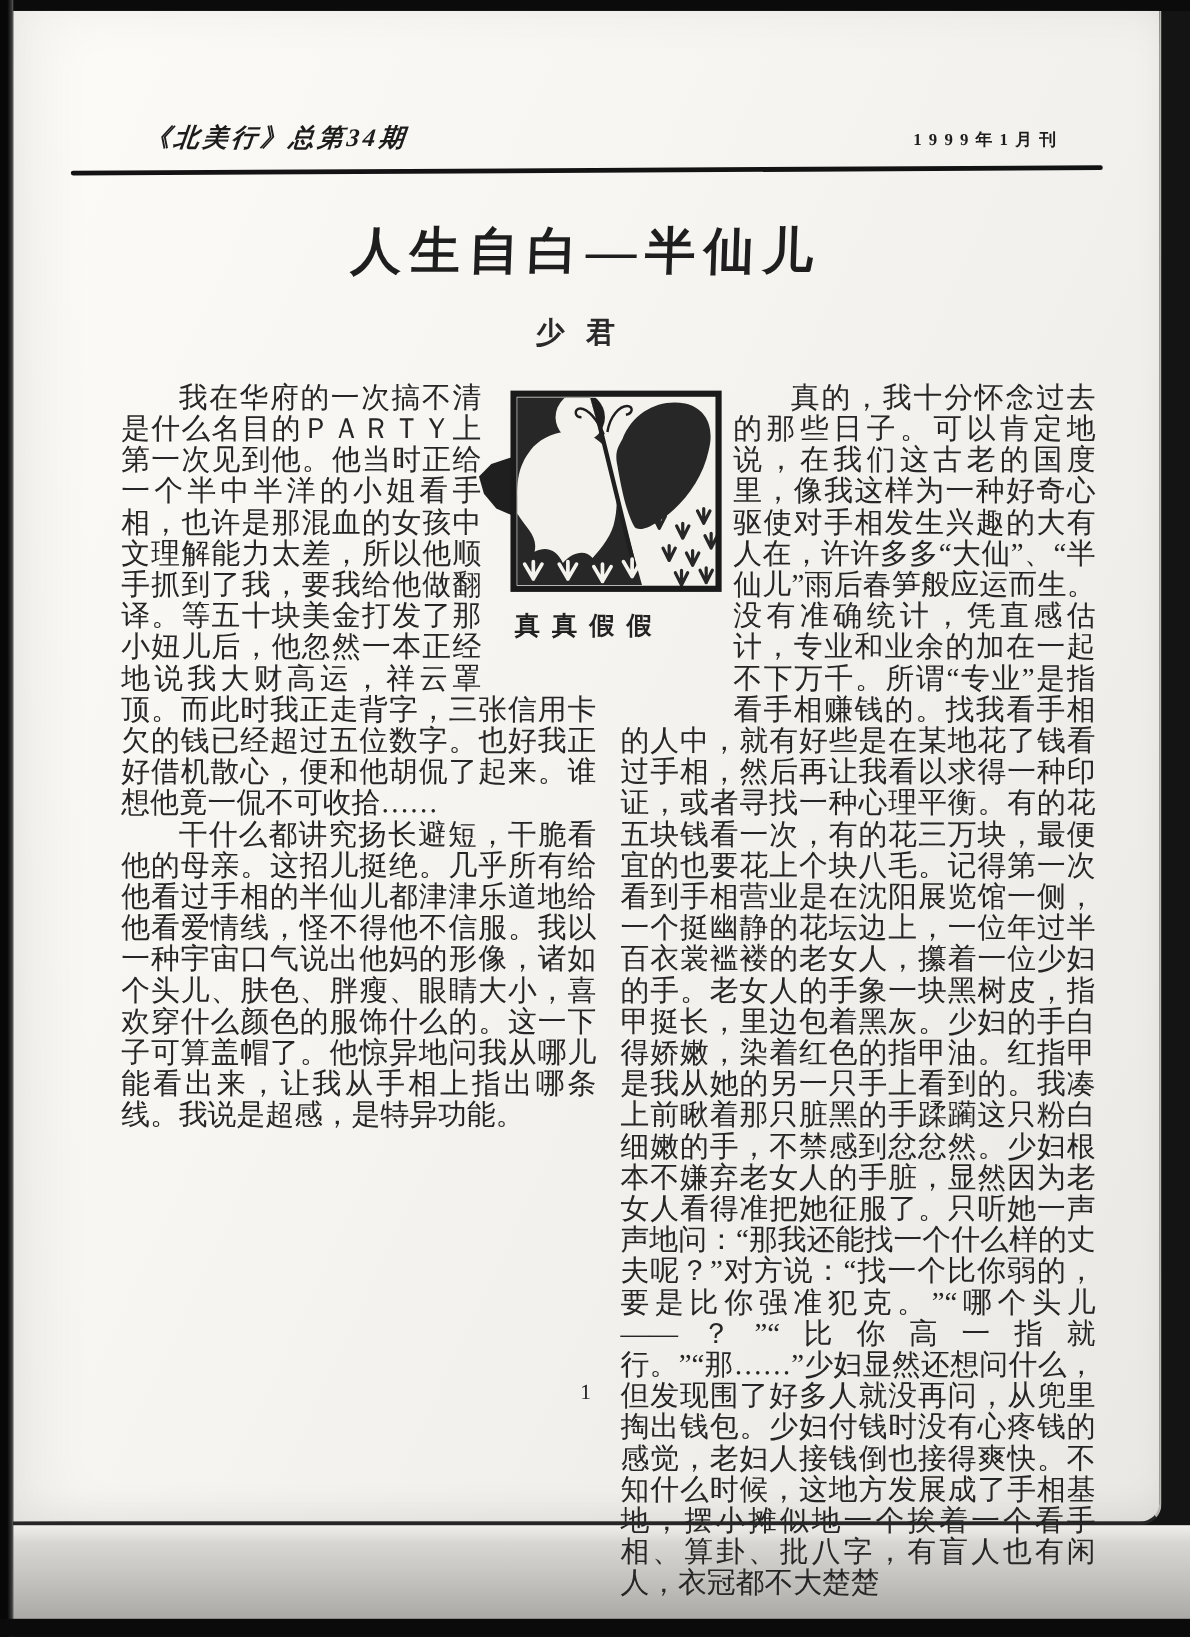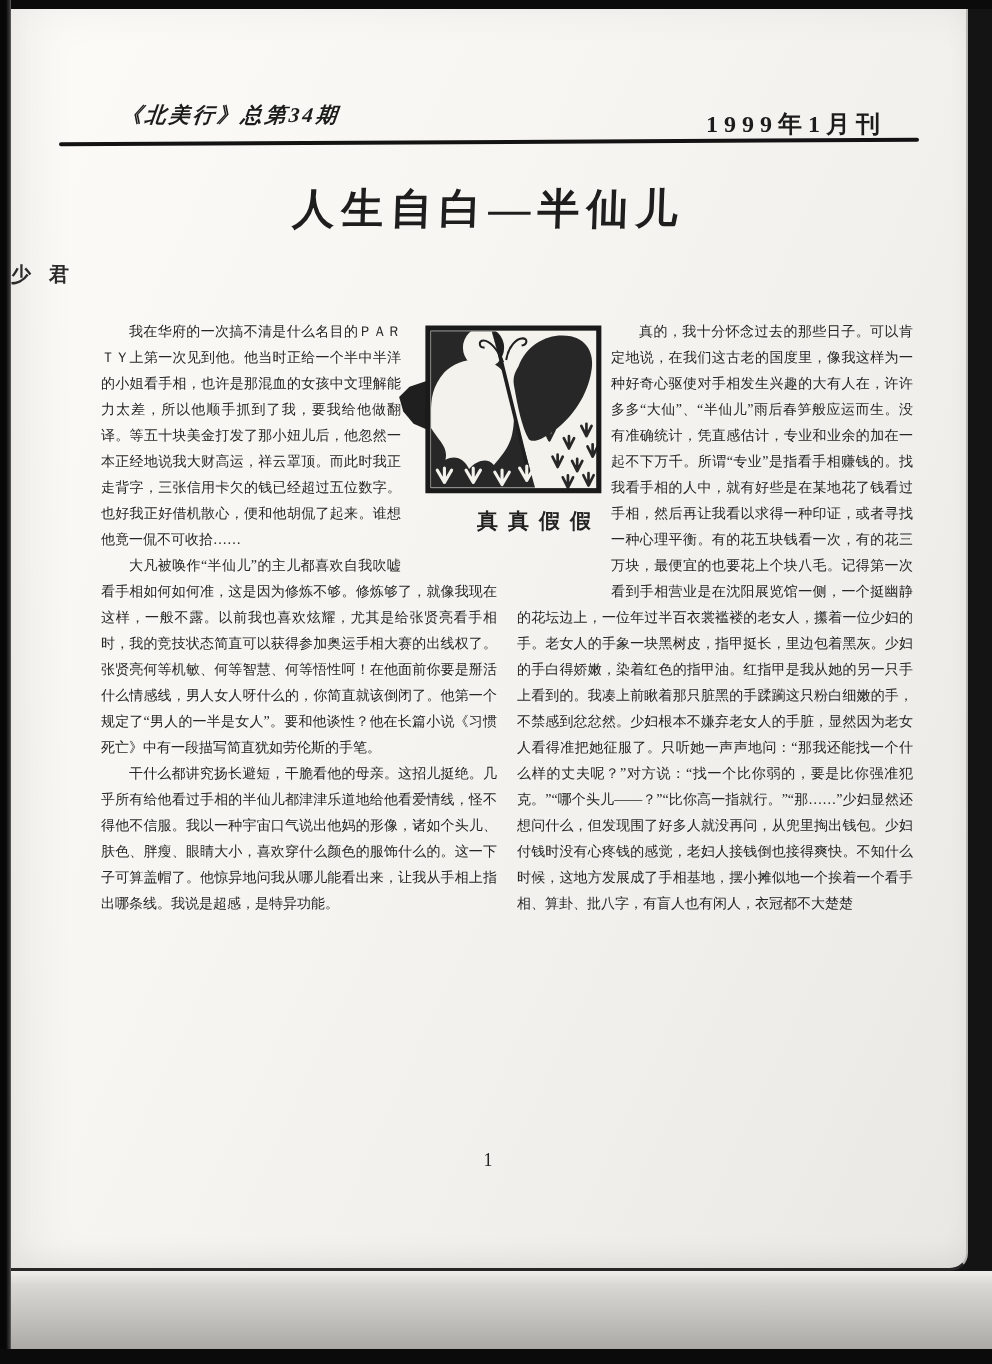--- a/index.html
+++ b/index.html
@@ -26,54 +26,54 @@
     border-radius:0 0 18px 0;
     box-shadow:inset 25px 0 45px rgba(0,0,0,0.05), inset 0 -10px 25px rgba(0,0,0,0.04);
   }
   .page * { position:absolute; }
   
   .header-left {
     left:110px; top:92px; font-size:21px; font-weight:bold; font-style:italic;
     letter-spacing:3px; color:#1c1c1c; transform:skewX(-6deg);
   }
   .header-right {
-    right:80px; top:99px; font-size:24px; font-weight:bold;
+    right:80px; top:99px; font-size:14px; font-weight:bold;
     letter-spacing:6px; color:#1c1c1c;
   }
   .header-rule {
     left:48px; top:131px; width:860px; height:4px; background:#131313;
     transform:rotate(-0.3deg); border-radius:2px;
   }
   
   .article-title {
     left:0; width:955px; top:172px; text-align:center;
     font-size:42px; font-weight:bold; letter-spacing:7px; color:#1e1e1e;
     transform:skewX(-2deg);
   }
   .article-author {
-    left:0; width:955px; top:252px; text-align:left;
-    font-size:20px; font-weight:bold; letter-spacing:18px; color:#2a2a2a;
+    left:0; width:955px; top:252px; text-align:center;
+    font-size:24px; font-weight:bold; letter-spacing:18px; color:#2a2a2a;
   }
   
   .emblem-wrap { left:386px; top:316px; width:206px; }
   .emblem-wrap svg { position:static; display:block; width:206px; height:177px; }
   .emblem-caption {
     position:static; display:block; width:172px; margin:5px 0 0 32px;
-    text-align:right; font-family:"Liberation Sans", sans-serif;
+    text-align:left; font-family:"Liberation Sans", sans-serif;
     font-size:21px; font-weight:bold; letter-spacing:10px; color:#222;
     white-space:nowrap;
   }
   
   .columns {
     left:90px; top:310px; width:812px;
     display:flex; gap:20px; position:absolute;
   }
   .col {
     position:static; width:396px;
-    font-size:14px; line-height:26px; text-align:justify;
+    font-size:24px; line-height:26px; text-align:justify;
     color:#262626;
   }
   .col p { position:static; margin:0; text-indent:2em; }
   .col p.cont { text-indent:0; }
   .wrap-spacer-right { position:static; float:right; width:96px; height:250px; }
   .wrap-spacer-left  { position:static; float:left;  width:94px; height:262px; }
   
   .page-number {
     left:0; width:955px; top:1141px; text-align:center;
     font-size:18px; color:#222; letter-spacing:1px;
@@ -148,21 +148,20 @@
 
       <rect x="30" y="3" width="166" height="158" fill="none" stroke="#1a1a1a" stroke-width="5"></rect>
     </svg>
     <div class="emblem-caption">真真假假</div>
   </div>
 
   <div class="columns">
     <div class="col">
       <div class="wrap-spacer-right"></div>
       <p>我在华府的一次搞不清是什么名目的ＰＡＲＴＹ上第一次见到他。他当时正给一个半中半洋的小姐看手相，也许是那混血的女孩中文理解能力太差，所以他顺手抓到了我，要我给他做翻译。等五十块美金打发了那小妞儿后，他忽然一本正经地说我大财高运，祥云罩顶。而此时我正走背字，三张信用卡欠的钱已经超过五位数字。也好我正好借机散心，便和他胡侃了起来。谁想他竟一侃不可收拾……</p>
-      <p>大凡被唤作“半仙儿”的主儿都喜欢自我吹嘘看手相如何如何准，这是因为修炼不够。修炼够了，就像我现在这样，一般不露。以前我也喜欢炫耀，尤其是给张贤亮看手相时，我的竞技状态简直可以获得参加奥运手相大赛的出线权了。张贤亮何等机敏、何等智慧、何等悟性呵！在他面前你要是掰活什么情感线，男人女人呀什么的，你简直就该倒闭了。他第一个规定了“男人的一半是女人”。要和他谈性？他在长篇小说《习惯死亡》中有一段描写简直犹如劳伦斯的手笔。</p>
       <p>干什么都讲究扬长避短，干脆看他的母亲。这招儿挺绝。几乎所有给他看过手相的半仙儿都津津乐道地给他看爱情线，怪不得他不信服。我以一种宇宙口气说出他妈的形像，诸如个头儿、肤色、胖瘦、眼睛大小，喜欢穿什么颜色的服饰什么的。这一下子可算盖帽了。他惊异地问我从哪儿能看出来，让我从手相上指出哪条线。我说是超感，是特异功能。</p>
     </div>
     <div class="col">
       <div class="wrap-spacer-left"></div>
       <p>真的，我十分怀念过去的那些日子。可以肯定地说，在我们这古老的国度里，像我这样为一种好奇心驱使对手相发生兴趣的大有人在，许许多多“大仙”、“半仙儿”雨后春笋般应运而生。没有准确统计，凭直感估计，专业和业余的加在一起不下万千。所谓“专业”是指看手相赚钱的。找我看手相的人中，就有好些是在某地花了钱看过手相，然后再让我看以求得一种印证，或者寻找一种心理平衡。有的花五块钱看一次，有的花三万块，最便宜的也要花上个块八毛。记得第一次看到手相营业是在沈阳展览馆一侧，一个挺幽静的花坛边上，一位年过半百衣裳褴褛的老女人，攥着一位少妇的手。老女人的手象一块黑树皮，指甲挺长，里边包着黑灰。少妇的手白得娇嫩，染着红色的指甲油。红指甲是我从她的另一只手上看到的。我凑上前瞅着那只脏黑的手蹂躏这只粉白细嫩的手，不禁感到忿忿然。少妇根本不嫌弃老女人的手脏，显然因为老女人看得准把她征服了。只听她一声声地问：“那我还能找一个什么样的丈夫呢？”对方说：“找一个比你弱的，要是比你强准犯克。”“哪个头儿——？”“比你高一指就行。”“那……”少妇显然还想问什么，但发现围了好多人就没再问，从兜里掏出钱包。少妇付钱时没有心疼钱的感觉，老妇人接钱倒也接得爽快。不知什么时候，这地方发展成了手相基地，摆小摊似地一个挨着一个看手相、算卦、批八字，有盲人也有闲人，衣冠都不大楚楚</p>
     </div>
   </div>
 
   <div class="page-number">1</div>
 </div>

